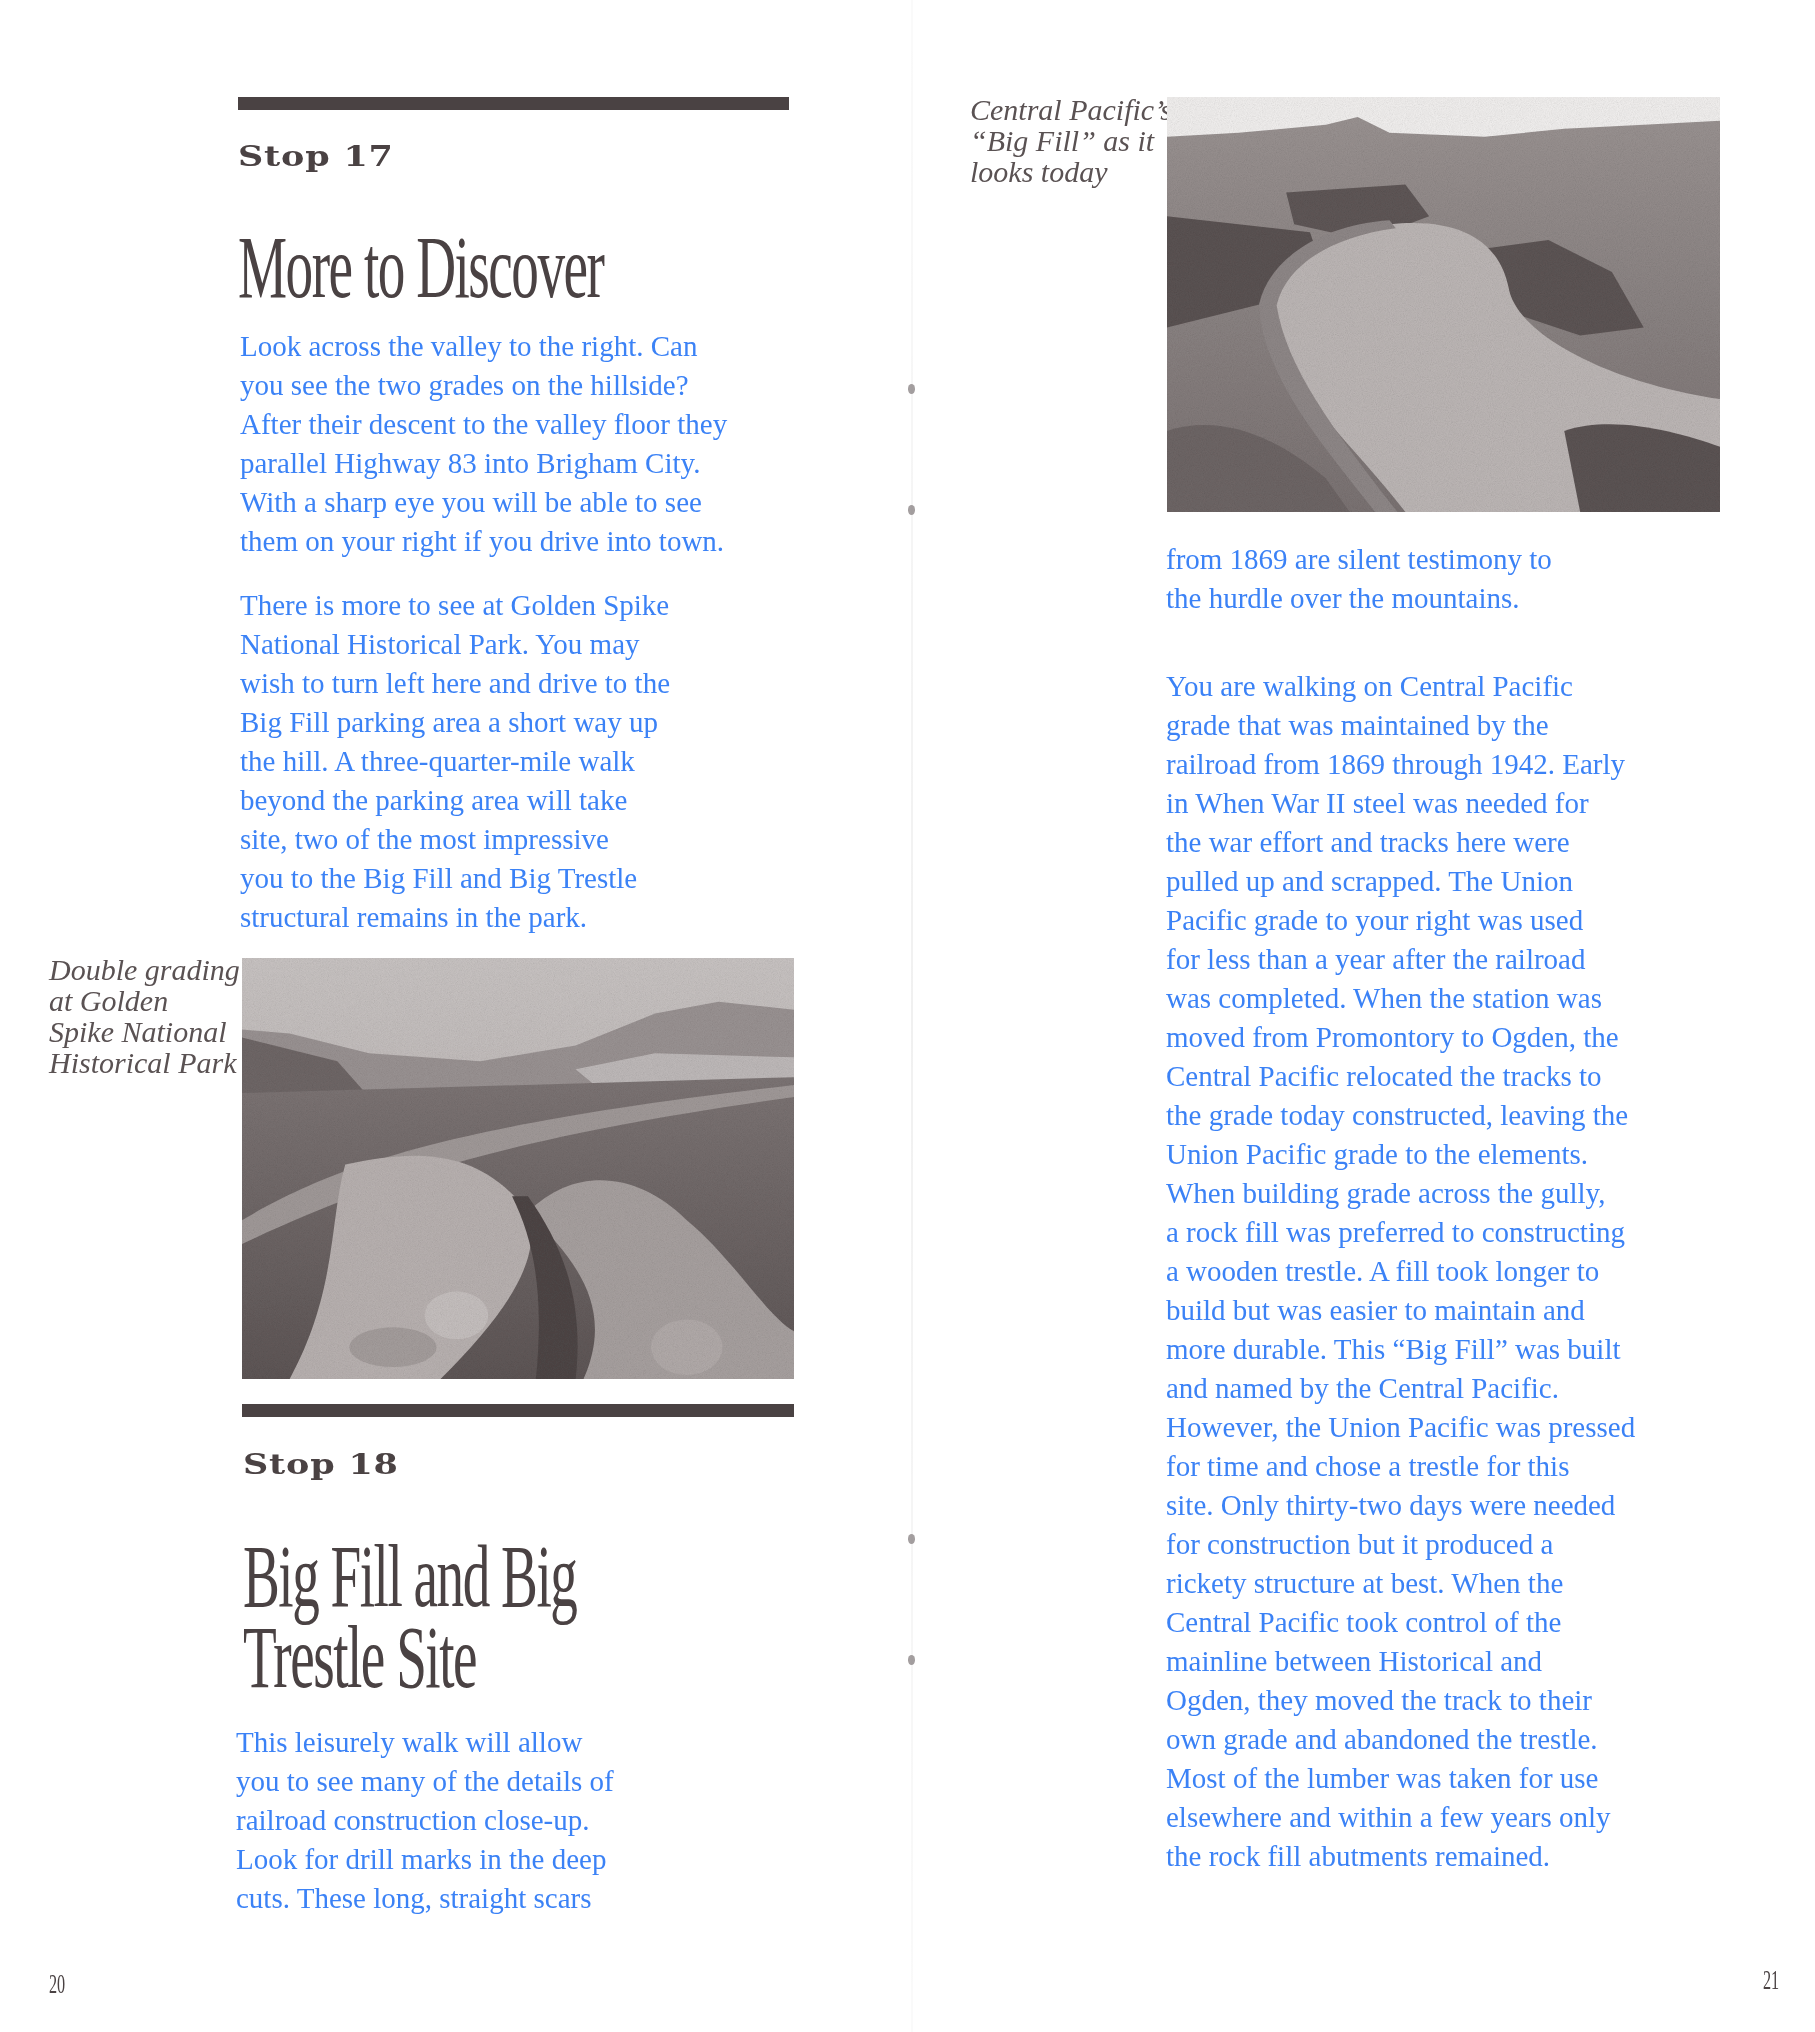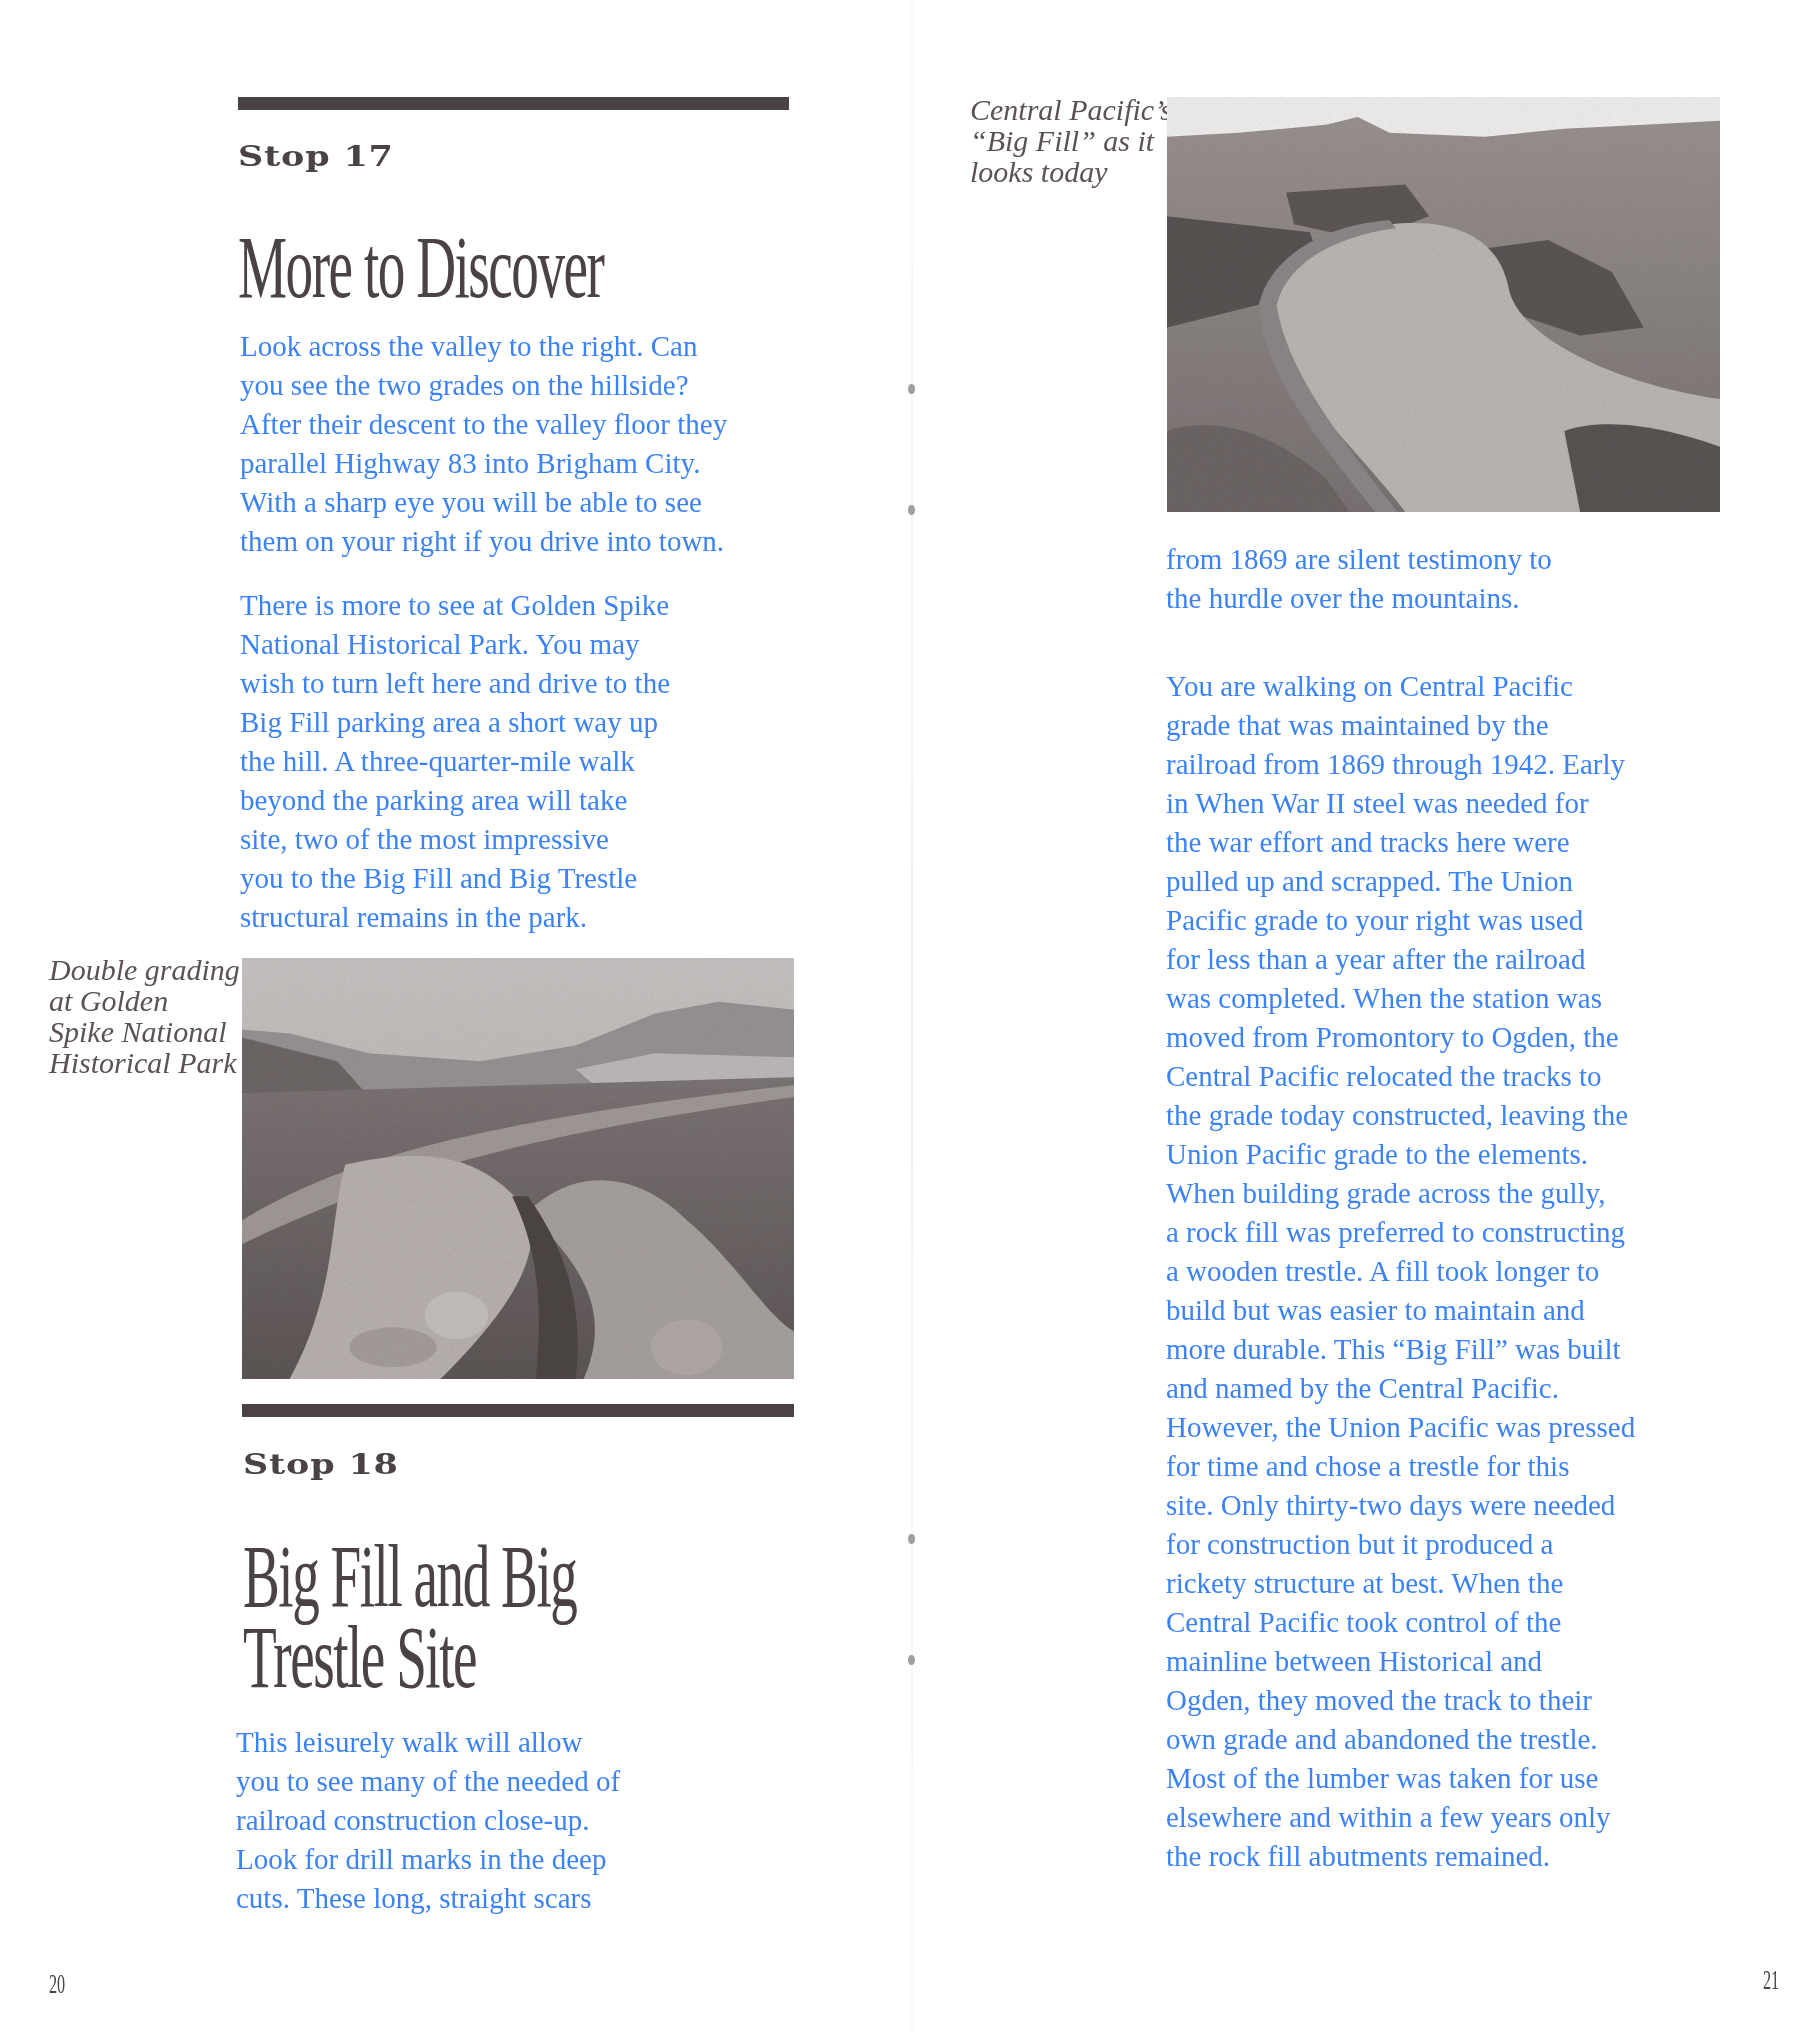--- a/index.html
+++ b/index.html
@@ -186,21 +186,21 @@
     <div class="rule" style="left:242px; top:1404px; width:552px;"></div>
     <div class="stop-label" style="left:243px; top:1448px;">Stop 18</div>
 
     <div class="title" style="left:243px; top:1536px;">
       <span style="display:block;">Big Fill and Big</span>
       <span style="display:block;">Trestle Site</span>
     </div>
 
     <div class="body-text" style="left:236px; top:1723px;font-family:Liberation Serif, serif;">
       <span class="line">This leisurely walk will allow</span>
-      <span class="line">you to see many of the needed of</span>
+      <span class="line">you to see many of the details of</span>
       <span class="line">railroad construction close-up.</span>
       <span class="line">Look for drill marks in the deep</span>
       <span class="line">cuts. These long, straight scars</span>
     </div>
 
     <div class="page-num" style="left:49px; top:1969px;">20</div>
   </section>
 
   <section>
 

